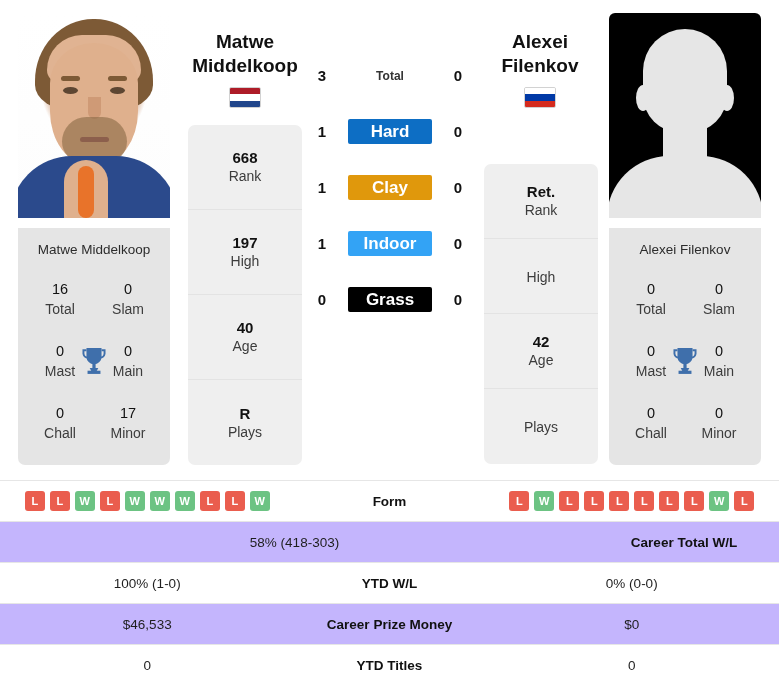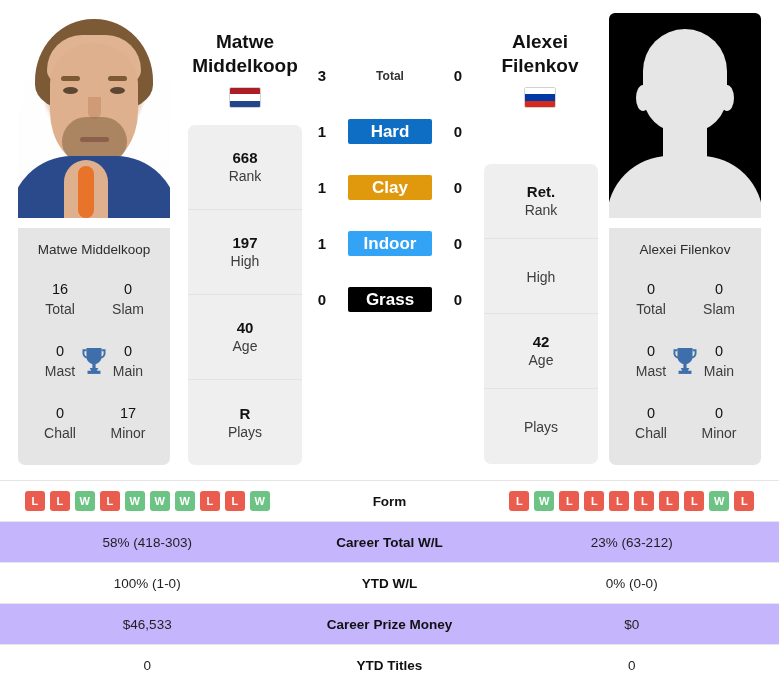--- a/index.html
+++ b/index.html
@@ -431,21 +431,20 @@
             <div class="badge" style="background: rgb(234, 93, 78);">L</div>
             <div class="badge" style="background: rgb(108, 195, 131);">W</div>
             <div class="badge" style="background: rgb(234, 93, 78);">L</div>
           </div>
       </div>
     </div>
 
     <div class="cmp-row alt">
       <div class="cmp-left">58% (418-303)</div>
       <div class="cmp-mid">Career Total W/L</div>
-      <div class="cmp-right">23% (63-212)</div>
     </div>
 
     <div class="cmp-row">
       <div class="cmp-left">100% (1-0)</div>
       <div class="cmp-mid">YTD W/L</div>
       <div class="cmp-right">0% (0-0)</div>
     </div>
 
     <div class="cmp-row alt">
       <div class="cmp-left">$46,533</div>

